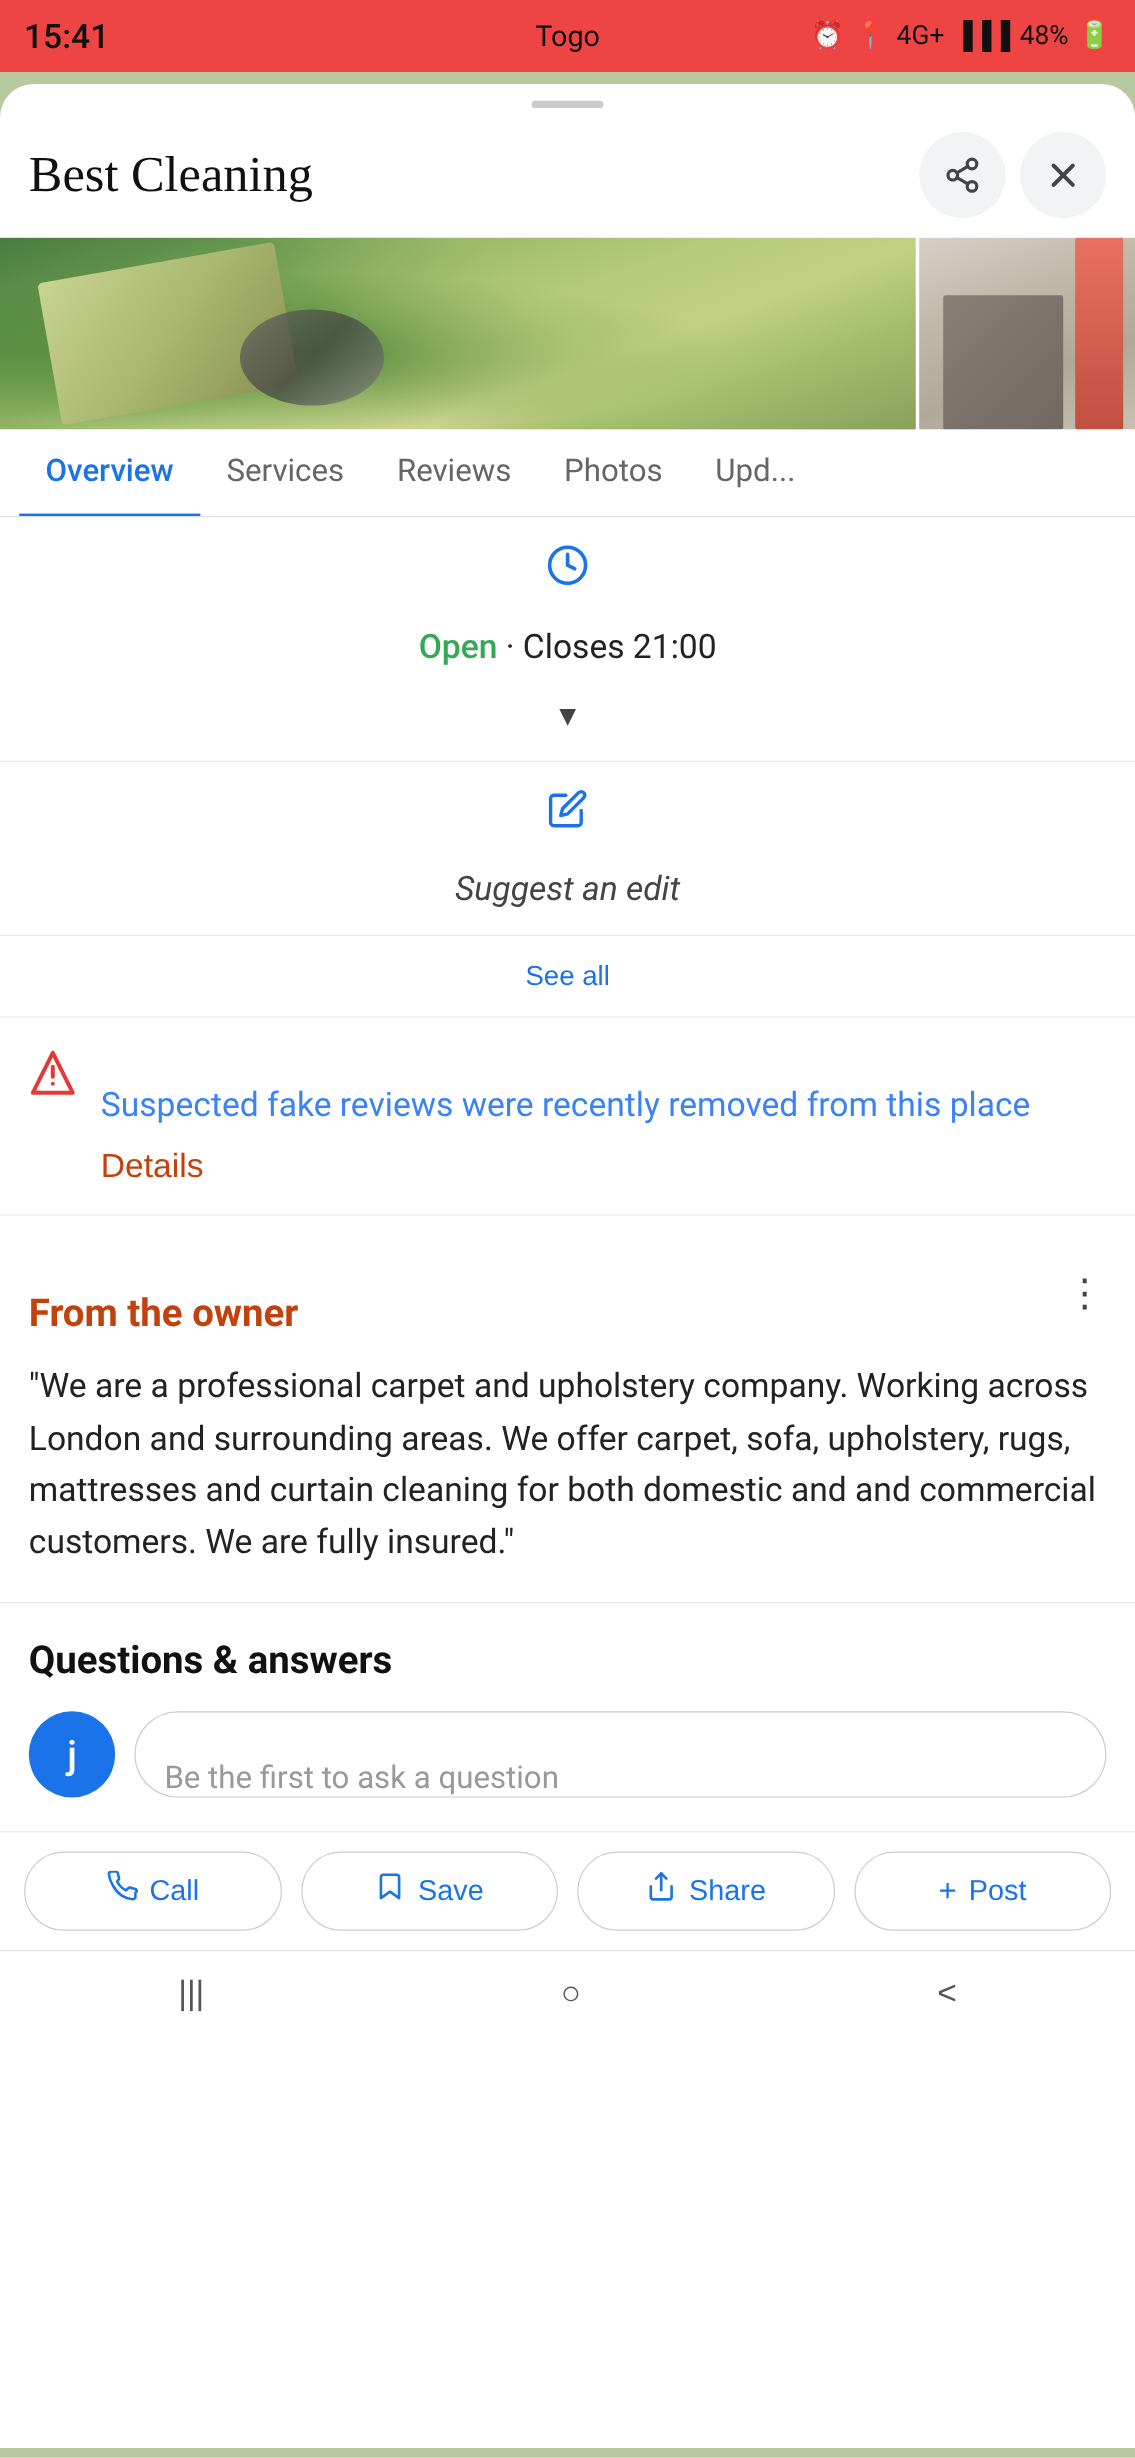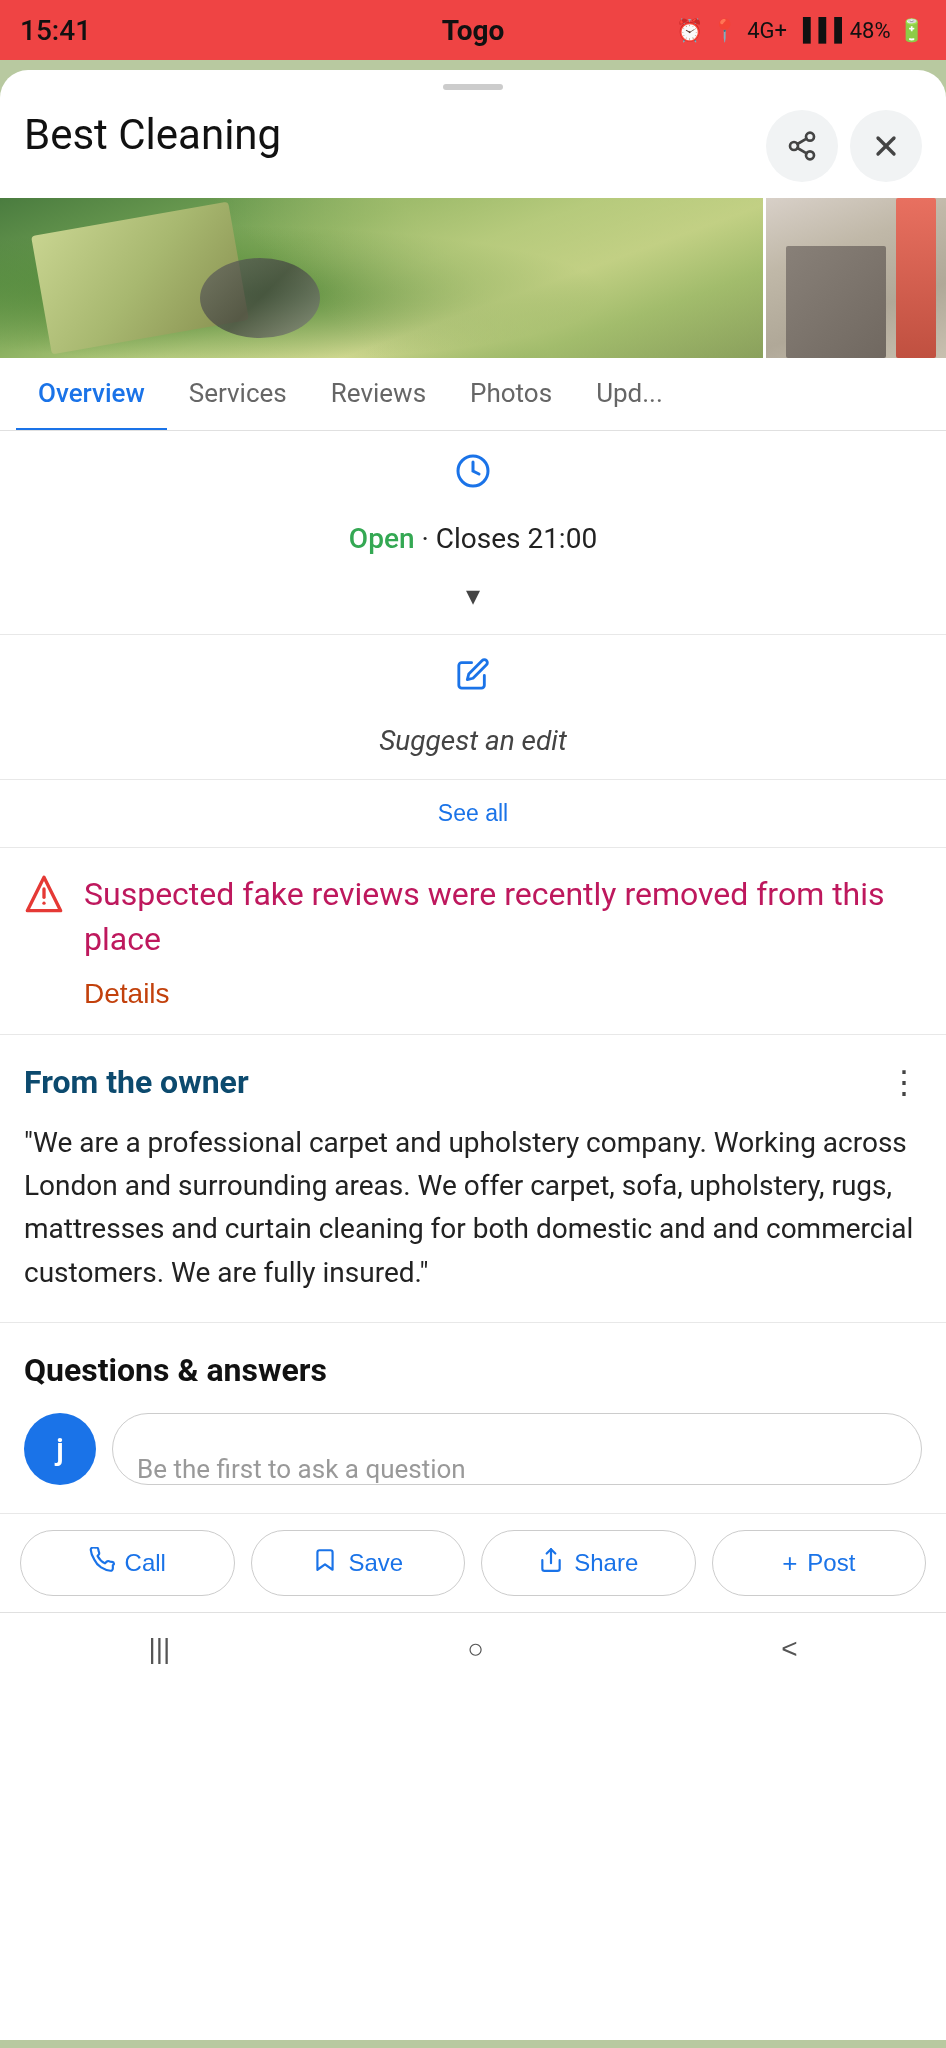--- a/index.html
+++ b/index.html
@@ -23,22 +23,22 @@
       justify-content: space-between;
       padding: 0 20px;
       position: relative;
     }
     .status-time {
       font-size: 28px;
       font-weight: 500;
       color: #111;
     }
     .status-center {
-      font-size: 28px;
-      font-weight: 700;
+      font-size: 24px;
+      font-weight: 400;
       color: #111;
       position: absolute;
       left: 50%;
       transform: translateX(-50%);
     }
     .status-icons {
       display: flex;
       align-items: center;
       gap: 8px;
       font-size: 22px;
@@ -61,23 +61,24 @@
       width: 60px;
       height: 6px;
       background: #ccc;
       border-radius: 3px;
       margin: 14px auto 0;
     }
 
     
     .card-header {
       display: flex;
-      align-items: flex-start;
+      align-items: center;
       justify-content: space-between;
       padding: 20px 24px 16px;
+      font-family: Liberation Serif, serif;
     }
     .card-title {
       font-size: 42px;
       font-weight: 400;
       color: #111;
       flex: 1;
     }
     .header-actions {
       display: flex;
       gap: 12px;
@@ -202,24 +203,25 @@
     }
     .warning-icon {
       font-size: 36px;
       min-width: 40px;
       margin-top: 2px;
     }
     .warning-content {
       flex: 1;
     }
     .warning-text {
-      font-size: 32px;
-      color: #be185d;
+      font-size: 28px;
+      color: #3b82f6;
       line-height: 1.4;
       margin-bottom: 16px;
+      margin-top: 29px;
     }
     .details-link {
       color: #c2410c;
       font-size: 28px;
       font-weight: 500;
       background: none;
       border: none;
       cursor: pointer;
       padding: 0 0 16px;
       display: block;
@@ -232,21 +234,22 @@
     }
     .owner-header {
       display: flex;
       align-items: center;
       justify-content: space-between;
       margin-bottom: 20px;
     }
     .owner-title {
       font-size: 32px;
       font-weight: 700;
-      color: #0c4a6e;
+      color: #c2410c;
+      margin-top: 34px;
     }
     .three-dots {
       font-size: 32px;
       color: #444;
       cursor: pointer;
       background: none;
       border: none;
       letter-spacing: 2px;
     }
     .owner-text {

